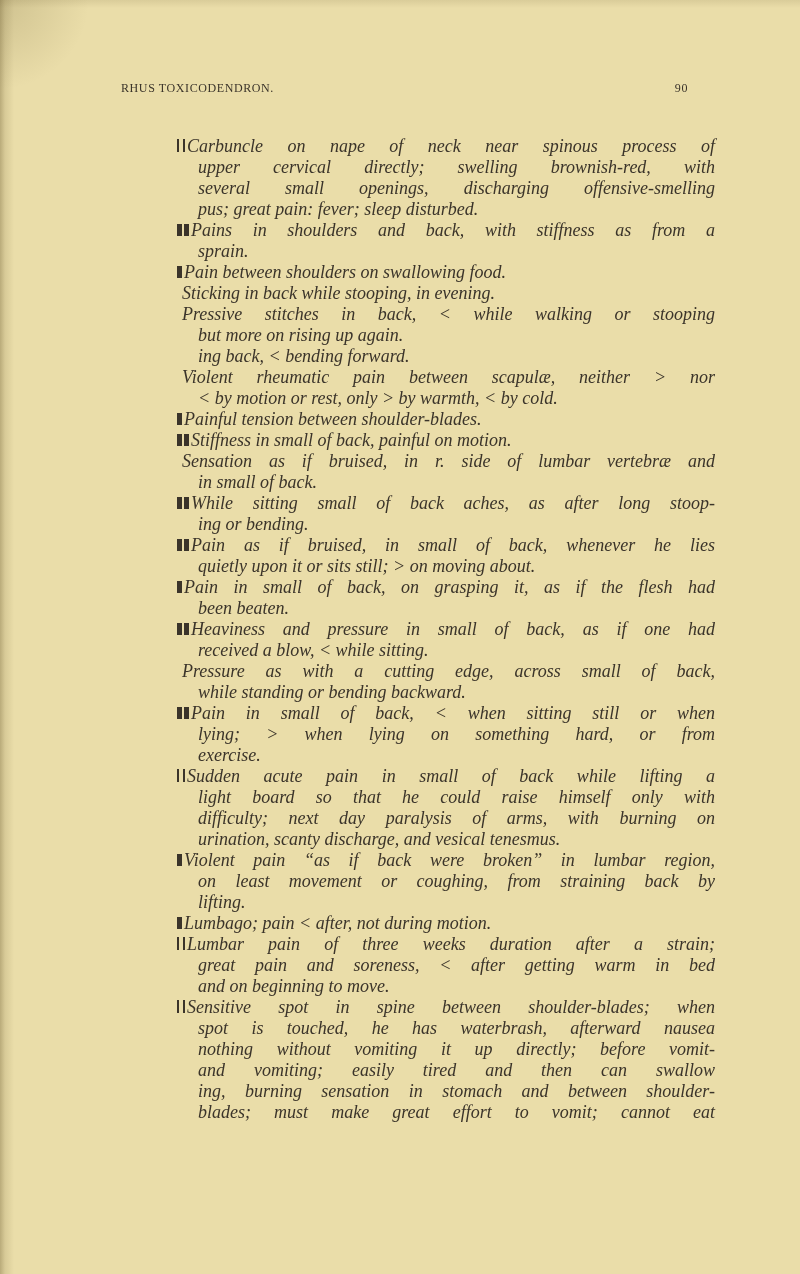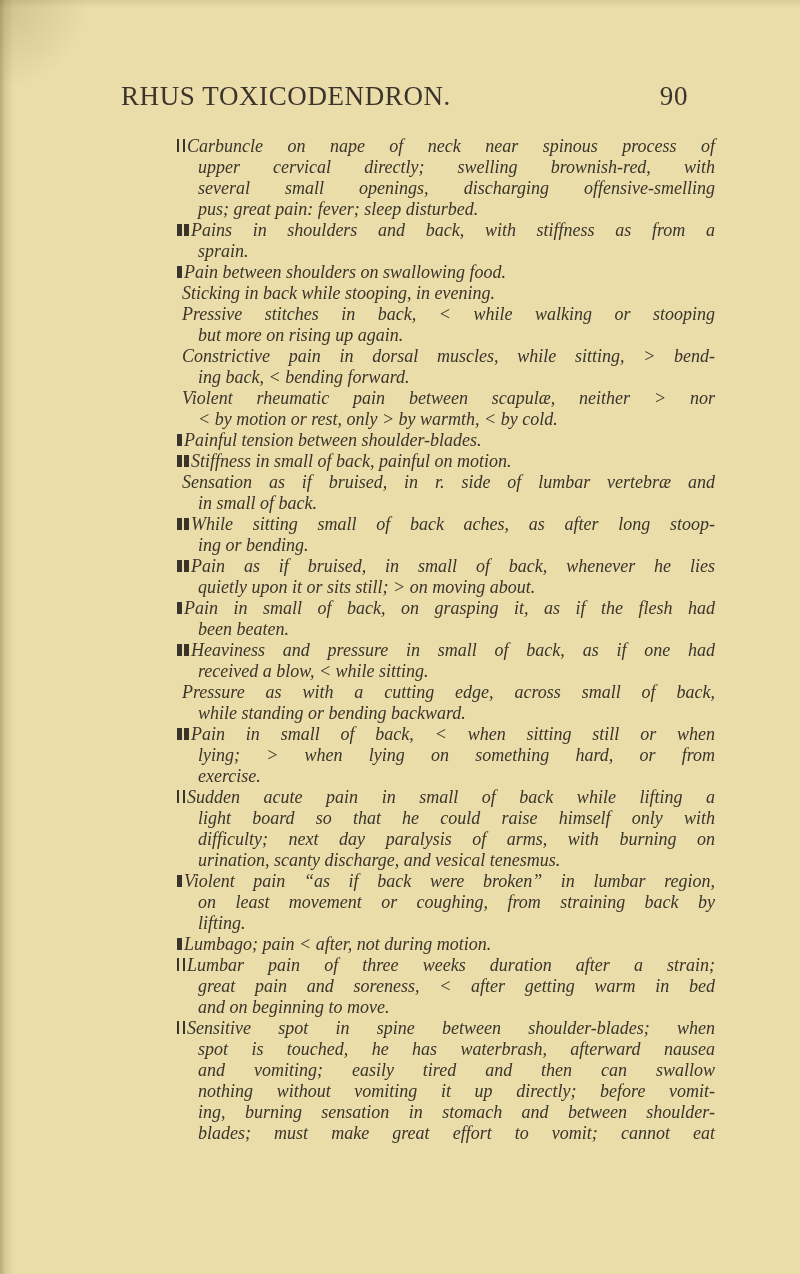--- a/index.html
+++ b/index.html
@@ -35,21 +35,21 @@
     position: absolute; left: 0; top: 0; width: 90px; height: 90px;
     background: radial-gradient(circle at 0 0,
       rgba(110,96,52,0.22), rgba(110,96,52,0) 70%);
     pointer-events: none;
   }
   .header {
     position: absolute;
     left: 121px;
     right: 112px;
     top: 81px;
-    font-size: 27px;
+    font-size: 12px;
     letter-spacing: 0.6px;
     white-space: nowrap;
   }
   .page-number {
     position: absolute;
     right: 0;
     top: 0;
   }
   .body-text {
     position: absolute;
@@ -101,21 +101,20 @@
         <div class="line"><span class="mark bold"></span>Pain between shoulders on swallowing food.</div>
       </div>
       <div class="entry">
         <div class="line"><span class="spacer"></span>Sticking in back while stooping, in evening.</div>
       </div>
       <div class="entry">
         <div class="line full"><span class="spacer"></span>Pressive stitches in back, &lt; while walking or stooping</div>
         <div class="line cont">but more on rising up again.</div>
       </div>
       <div class="entry">
-        <div class="line full"><span class="spacer"></span>Constrictive pain in dorsal muscles, while sitting, &gt; bend-</div>
         <div class="line cont">ing back, &lt; bending forward.</div>
       </div>
       <div class="entry">
         <div class="line full"><span class="spacer"></span>Violent rheumatic pain between scapulæ, neither &gt; nor</div>
         <div class="line cont">&lt; by motion or rest, only &gt; by warmth, &lt; by cold.</div>
       </div>
       <div class="entry">
         <div class="line"><span class="mark bold"></span>Painful tension between shoulder-blades.</div>
       </div>
       <div class="entry">
@@ -165,19 +164,19 @@
         <div class="line"><span class="mark bold"></span>Lumbago; pain &lt; after, not during motion.</div>
       </div>
       <div class="entry">
         <div class="line full"><span class="mark thin"></span><span class="mark thin"></span>Lumbar pain of three weeks duration after a strain;</div>
         <div class="line cont full">great pain and soreness, &lt; after getting warm in bed</div>
         <div class="line cont">and on beginning to move.</div>
       </div>
       <div class="entry">
         <div class="line full"><span class="mark thin"></span><span class="mark thin"></span>Sensitive spot in spine between shoulder-blades; when</div>
         <div class="line cont full">spot is touched, he has waterbrash, afterward nausea</div>
+        <div class="line cont full">nothing without vomiting it up directly; before vomit-</div>
         <div class="line cont full">and vomiting; easily tired and then can swallow</div>
-        <div class="line cont full">nothing without vomiting it up directly; before vomit-</div>
         <div class="line cont full">ing, burning sensation in stomach and between shoulder-</div>
         <div class="line cont full">blades; must make great effort to vomit; cannot eat</div>
       </div>
     </div>
 </div>
 
 </body></html>

